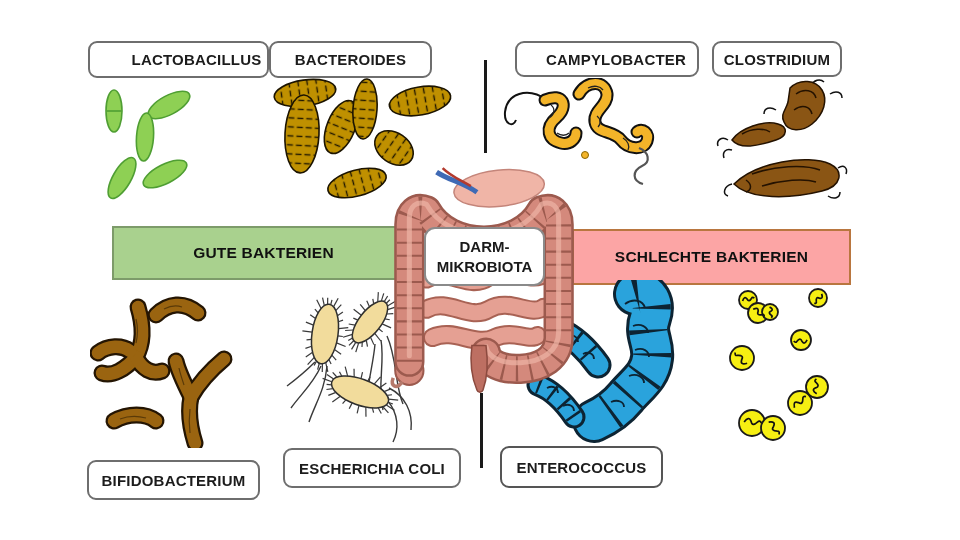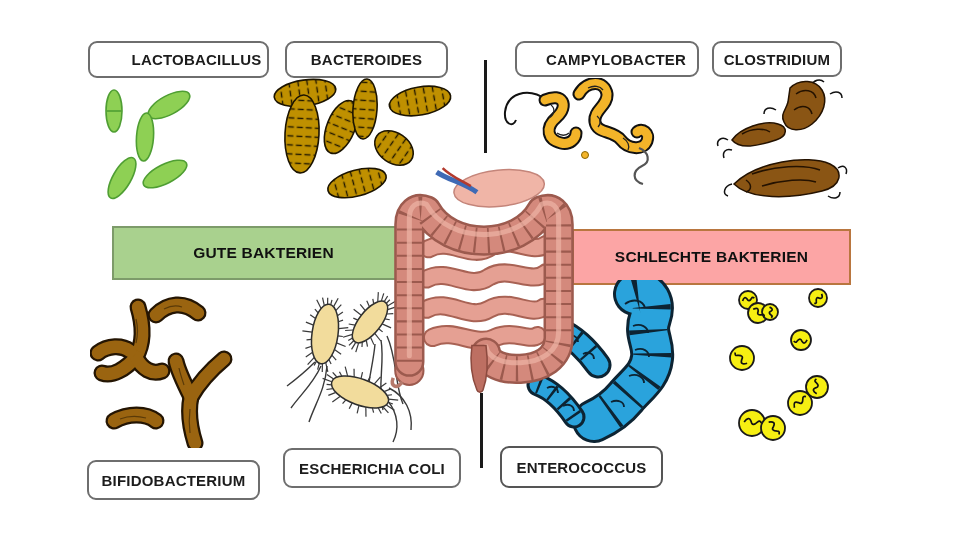--- a/index.html
+++ b/index.html
@@ -39,21 +39,21 @@
   <div class="banner banner-good" style="left: 86px; top: 226px; width: 299px; height: 50px; background-color: rgb(169, 209, 142);">
     <span>GUTE BAKTERIEN</span>
   </div>
   <div class="banner banner-bad" style="left: 572px; top: 229px; width: 275px; height: 52px; background-color: #fca5a5;">
     <span>SCHLECHTE BAKTERIEN</span>
   </div>
 
   <div class="box" style="left:88px;top:41px;width:141px;height:33px;padding-left:36px;">
     <span>LACTOBACILLUS</span>
   </div>
-  <div class="box" style="left:285px;top:41px;width:159px;height:33px;">
+  <div class="box" style="left:269px;top:41px;width:159px;height:33px;">
     <span>BACTEROIDES</span>
   </div>
   <div class="box" style="left:515px;top:41px;width:162px;height:32px;padding-left:18px;">
     <span>CAMPYLOBACTER</span>
   </div>
   <div class="box" style="left:712px;top:41px;width:126px;height:32px;">
     <span>CLOSTRIDIUM</span>
   </div>
 
   <div class="box" style="left:87px;top:460px;width:169px;height:36px;">
@@ -348,14 +348,18 @@
     <g fill="none" stroke-linecap="round" stroke-linejoin="round">
       <path d="M21,196 L21,60 C21,48 28,42 38,46 C60,86 130,86 152,46 C162,42 169,48 169,60 L169,172 C169,192 152,202 131,203 C113,204 99,198 97,187" stroke="#9c5a4e" stroke-width="30"></path>
       <path d="M21,196 L21,60 C21,48 28,42 38,46 C60,86 130,86 152,46 C162,42 169,48 169,60 L169,172 C169,192 152,202 131,203 C113,204 99,198 97,187" stroke="#d4897c" stroke-width="25"></path>
       <path d="M21,196 L21,60 C21,48 28,42 38,46 C60,86 130,86 152,46 C162,42 169,48 169,60 L169,172 C169,192 152,202 131,203 C113,204 99,198 97,187" stroke="#9c5a4e" stroke-width="25" stroke-linecap="butt" stroke-dasharray="2 11"></path>
       <path d="M21,196 L21,60 C21,48 28,42 38,46 C60,86 130,86 152,46 C162,42 169,48 169,60 L169,172 C169,192 152,202 131,203 C113,204 99,198 97,187" stroke="#ecb2a3" stroke-width="5" opacity="0.75" transform="translate(0,-6)"></path>
     </g>
 
     <path d="M83,180 C81,196 82,210 88,224 C89,227 93,227 94,224 C99,210 99,195 97,180 Z" fill="#bd6f62" stroke="#8c4a3f" stroke-width="1.5"></path>
   </svg>
 
+  <div class="darm-box">
+    <span>DARM-</span>
+    <span>MIKROBIOTA</span>
+  </div>
 
 </div>
 
 </body></html>

